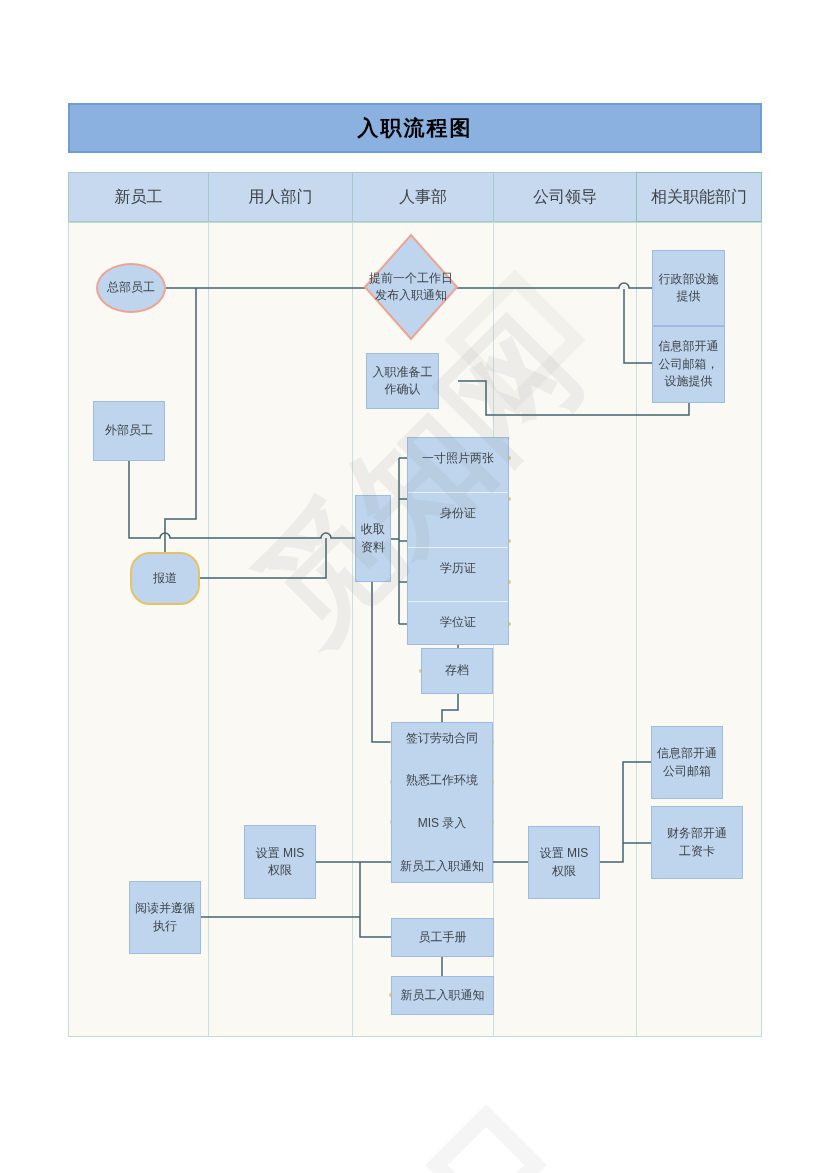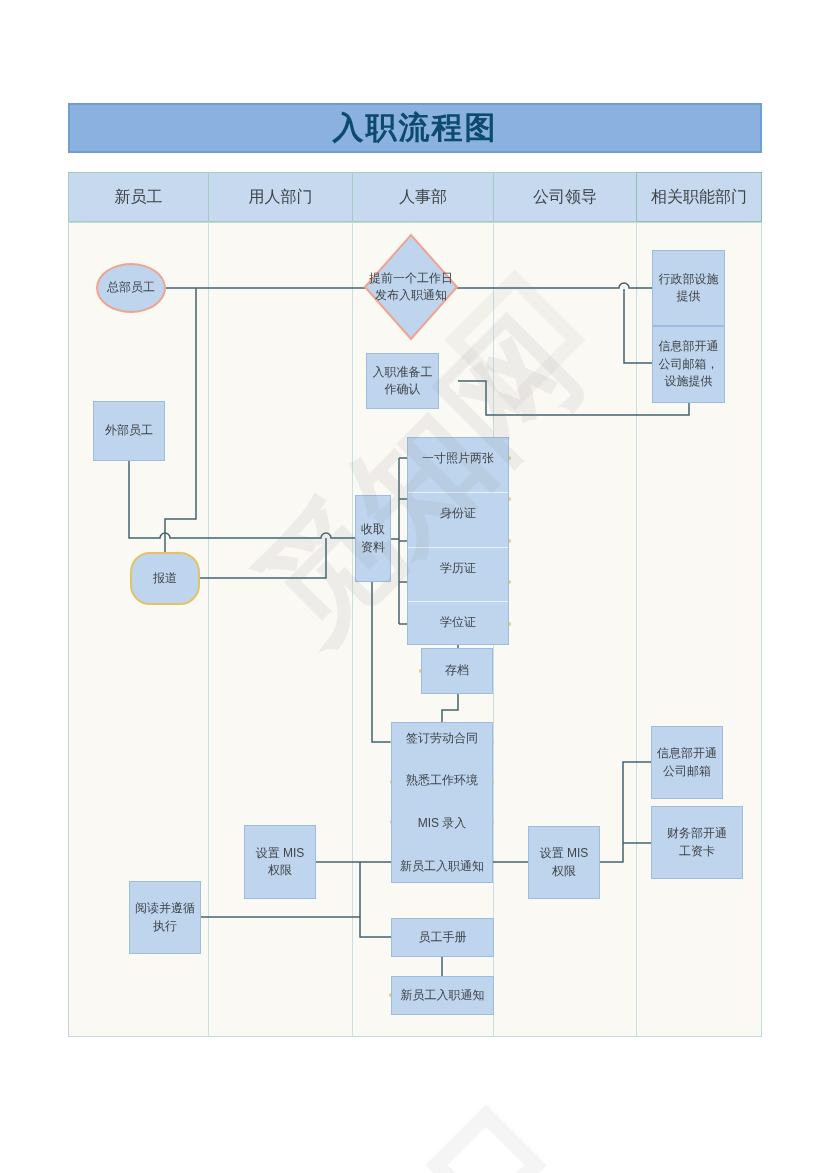--- a/index.html
+++ b/index.html
@@ -2,21 +2,21 @@
 <html><head>
 <meta charset="utf-8">
 <style>
   html,body{margin:0;padding:0;}
   body{width:830px;height:1173px;background:#ffffff;position:relative;overflow:hidden;
        font-family:"Liberation Sans","DejaVu Sans",sans-serif;color:#3e4347;}
   .abs{position:absolute;box-sizing:border-box;}
   
   .title-bar{left:68px;top:103px;width:694px;height:50px;background:#8ab1e0;
              border:2px solid #6f9dd2;display:flex;align-items:center;justify-content:center;z-index:4;}
-  .title-bar span{color:#0c4a6e;font-size:31px;font-weight:bold;letter-spacing:2px;text-align:right;}
+  .title-bar span{color:#000000;font-size:21px;font-weight:bold;letter-spacing:2px;text-align:right;}
   
   .lane-cell{top:172px;height:50px;background:#c6d9ee;border:1px solid #a6cbc6;
              display:flex;align-items:center;justify-content:center;font-size:16px;z-index:4;}
   .lane-cell.last{border:1.5px solid #8fbdb4;text-align:right;}
   
   .body-area{left:68px;top:222px;width:694px;height:815px;background:#fbf9f4;
              border:1px solid #c2dbd7;z-index:1;}
   .lane-line{top:222px;width:1px;height:815px;background:#cadfe2;z-index:2;}
   
   .wm{z-index:6;pointer-events:none;}

